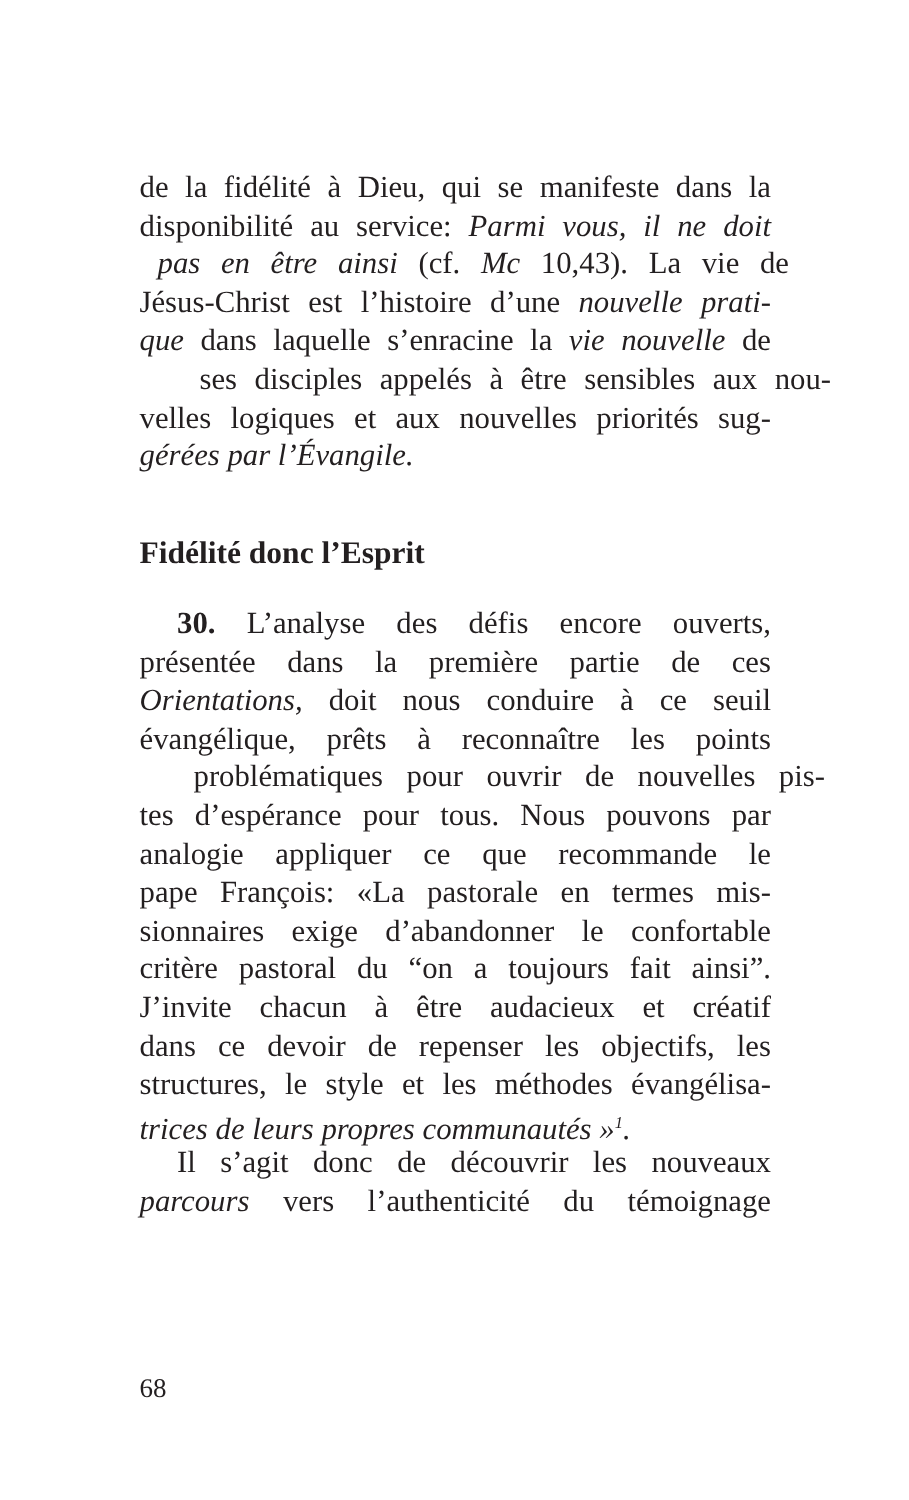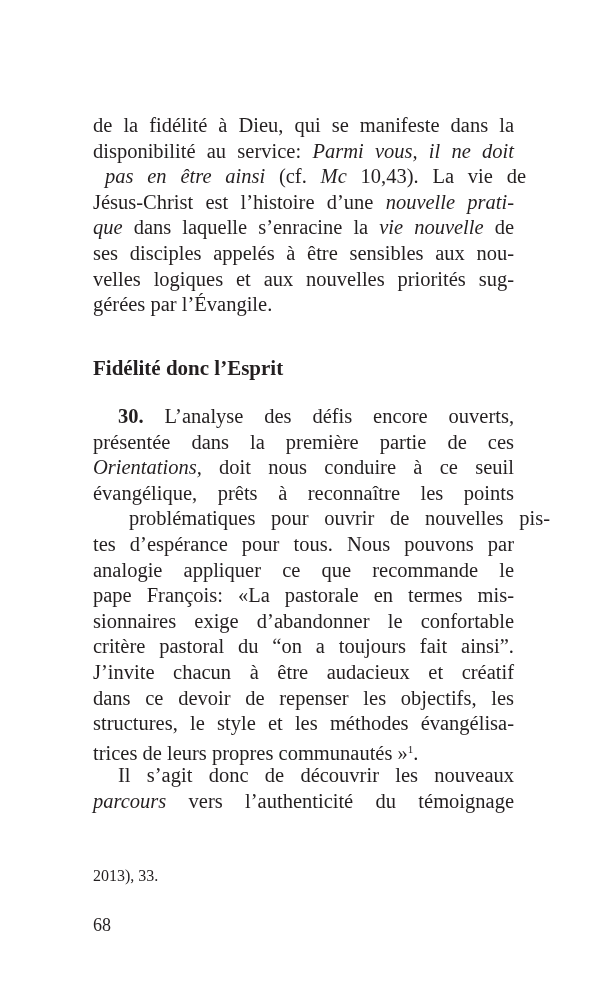--- a/index.html
+++ b/index.html
@@ -1,21 +1,21 @@
 <!DOCTYPE html>
 <html><head>
 <meta charset="utf-8">
 <style>
   html, body { margin: 0; padding: 0; background: #ffffff; }
   body { width: 606px; height: 1000px; position: relative; overflow: hidden;
          font-family: "Liberation Serif", "DejaVu Serif", serif; color: #231f20; }
   .page { position: absolute; left: 0; top: 12px; width: 606px; height: 1000px; }
   .line { position: absolute; left: 93px; width: 421px; font-size: 20.5px; line-height: 26px;
           white-space: nowrap; text-align: justify; text-align-last: justify; }
-  .line.last { text-align-last: left; }
+  .line.last { text-align-last: left; font-style: italic; }
   .line.indent { left: 118px; width: 396px; }
   i { font-style: italic; }
   .heading { position: absolute; left: 93px; top: 342px; font-size: 21px; font-weight: bold; line-height: 28px; white-space: nowrap; }
   .num { font-weight: bold; }
   .sup { font-size: 11px; vertical-align: 7px; }
   .fn { position: absolute; left: 93px; width: 421px; font-size: 16px; line-height: 21px; white-space: nowrap; text-align: justify; text-align-last: justify; }
   .fn.indent { left: 118px; width: 396px; }
   .fn.last { text-align-last: left; }
   .sc { font-variant: small-caps; }
   .pageno { position: absolute; left: 93px; top: 902px; font-size: 18px; line-height: 22px; }
@@ -23,21 +23,21 @@
 </head>
 <body>
 
 <div class="page">
   <div id="intro">
       <div class="line" style="top: 100px;"><span>de la fidélité à Dieu, qui se manifeste dans la</span></div>
       <div class="line" style="top: 125.6px;"><span>disponibilité au service: </span><i>Parmi vous, il ne doit</i></div>
       <div class="line" style="top: 151.2px; margin-left: 12px;"><i>pas en être ainsi</i><span> (cf. </span><i>Mc</i><span> 10,43). La vie de</span></div>
       <div class="line" style="top: 176.8px;"><span>Jésus-Christ est l’histoire d’une </span><i>nouvelle prati-</i></div>
       <div class="line" style="top: 202.4px;"><i>que</i><span> dans laquelle s’enracine la </span><i>vie nouvelle</i><span> de</span></div>
-      <div class="line" style="top: 228px;"><span>ses disciples appelés à être sensibles aux nou-</span></div>
+      <div class="line" style="top: 228px; margin-left: 40px;"><span>ses disciples appelés à être sensibles aux nou-</span></div>
       <div class="line" style="top: 253.6px;"><span>velles logiques et aux nouvelles priorités sug-</span></div>
       <div class="line last" style="top: 279.2px;"><span>gérées par l’Évangile.</span></div>
     </div>
   <div class="heading">Fidélité donc l’Esprit</div>
   <div id="p30">
       <div class="line indent" style="top: 391px;"><span class="num">30. </span><span>L’analyse des défis encore ouverts,</span></div>
       <div class="line" style="top: 416.6px;"><span>présentée dans la première partie de ces</span></div>
       <div class="line" style="top: 442.2px;"><i>Orientations,</i><span> doit nous conduire à ce seuil</span></div>
       <div class="line" style="top: 467.8px;"><span>évangélique, prêts à reconnaître les points</span></div>
       <div class="line" style="top: 493.4px; margin-left: 36px;"><span>problématiques pour ouvrir de nouvelles pis-</span></div>
@@ -49,16 +49,15 @@
       <div class="line" style="top: 647px;"><span>J’invite chacun à être audacieux et créatif</span></div>
       <div class="line" style="top: 672.6px;"><span>dans ce devoir de repenser les objectifs, les</span></div>
       <div class="line" style="top: 698.2px;"><span>structures, le style et les méthodes évangélisa-</span></div>
       <div class="line last" style="top: 723.8px;"><span>trices de leurs propres communautés »</span><span class="sup">1</span><span>.</span></div>
     </div>
   <div id="pcont">
       <div class="line indent" style="top: 750px;"><span>Il s’agit donc de découvrir les nouveaux</span></div>
       <div class="line" style="top: 775.6px;"><i>parcours</i><span> vers l’authenticité du témoignage</span></div>
     </div>
 
-  <div class="fn last" style="top:853px;">2013), 33.</div>
 
   <div class="pageno">68</div>
 </div>
 
 </body></html>

